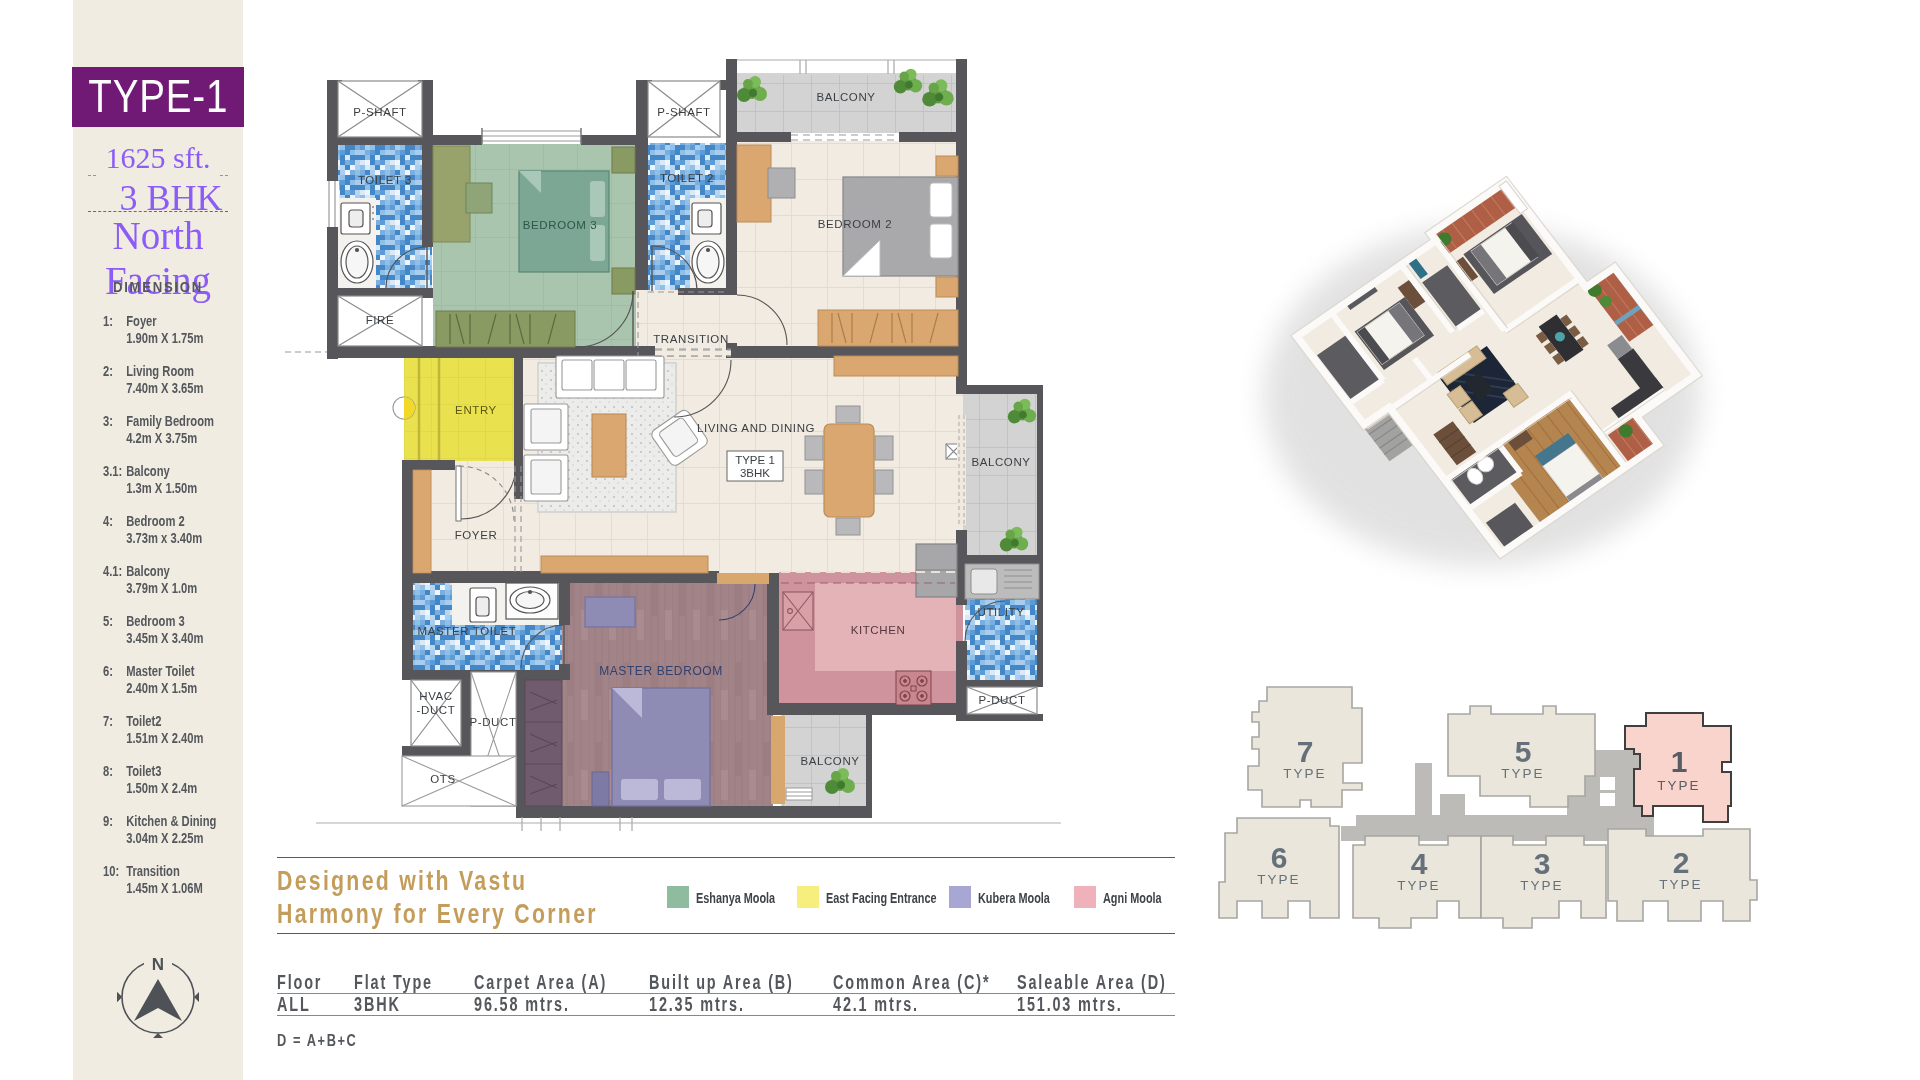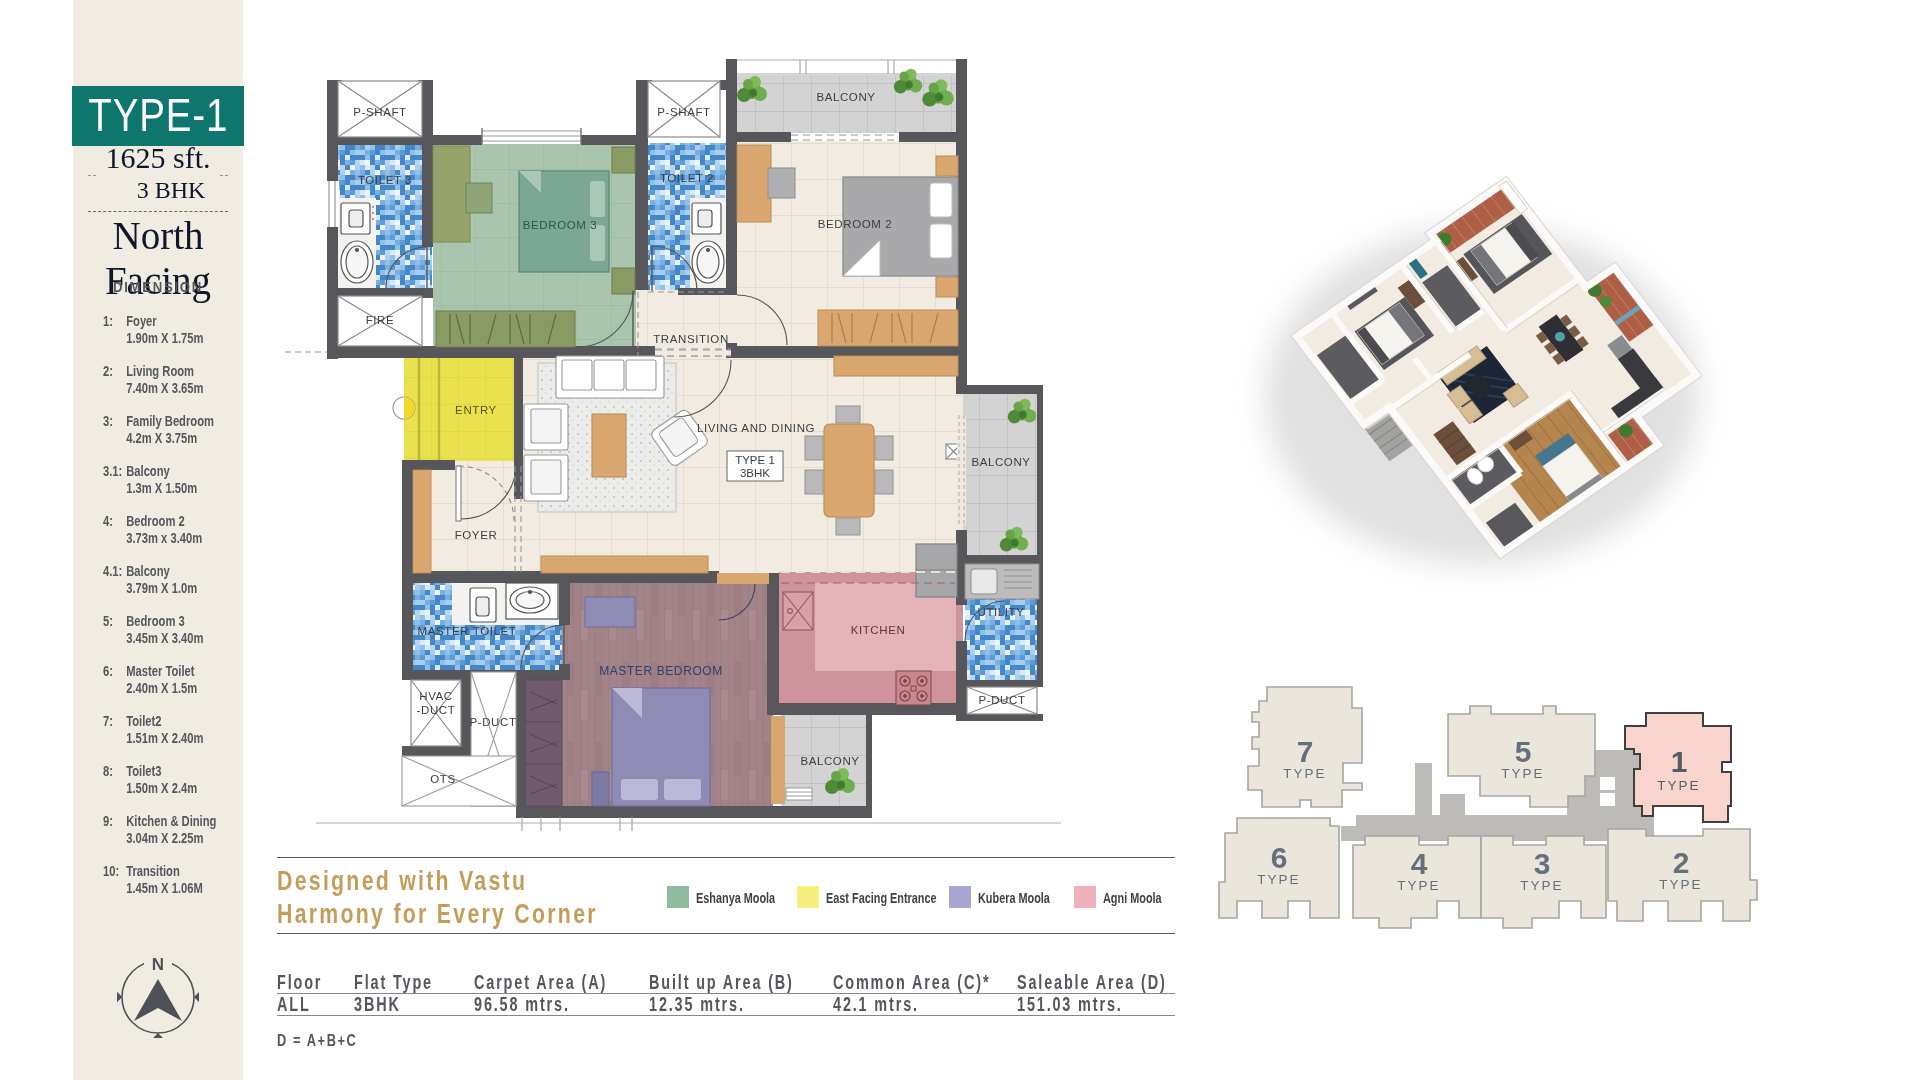--- a/index.html
+++ b/index.html
@@ -1,26 +1,26 @@
 <!DOCTYPE html>
 <html><head>
 <meta charset="utf-8">
 <style>
   html,body{margin:0;padding:0;width:1920px;height:1080px;background:#ffffff;overflow:hidden;}
   *{box-sizing:border-box;}
   body{font-family:"Liberation Sans",sans-serif;}
   .abs{position:absolute;}
   
   #sidebar{position:absolute;left:73px;top:0;width:170px;height:1080px;background:#f1ece1;}
-  #typebox{position:absolute;left:-1px;top:86px;width:172px;height:60px;background:#0f766e;color:#fcfcfc;
+  #typebox{position:absolute;left:-1px;top:67px;width:172px;height:60px;background:#701a75;color:#fcfcfc;
     text-align:center;font-size:47px;line-height:58px;white-space:nowrap;}
   #typebox span{display:inline-block;transform:scaleX(0.82);transform-origin:center;letter-spacing:1px;}
-  .ser{font-family:"Liberation Serif",serif;color:#0f172a;text-align:center;}
+  .ser{font-family:"Liberation Serif",serif;color:#8b5cf6;text-align:center;}
   #sft{position:absolute;left:0;top:141px;width:170px;font-size:30px;}
-  #bhk{position:absolute;left:0;top:177px;width:196px;font-size:24px;}
+  #bhk{position:absolute;left:0;top:177px;width:196px;font-size:36px;}
   #nf{position:absolute;left:0;top:213px;width:170px;font-size:39px;}
   .dash1{position:absolute;left:15px;top:175px;width:140px;border-top:1px dashed #9a958a;
     -webkit-mask-image:linear-gradient(90deg,#000 0 10px,transparent 10px calc(100% - 10px),#000 calc(100% - 10px));}
   .dash2{position:absolute;left:15px;top:211px;width:140px;border-top:1px dashed #6e6a62;}
   #dimtitle{position:absolute;left:0;top:278px;width:170px;text-align:center;font-size:15.5px;font-weight:bold;
     letter-spacing:2px;color:#54575c;transform:scaleX(.85);}
   .dim{position:absolute;left:30px;width:160px;color:#54575c;font-size:14px;font-weight:bold;line-height:17px;
     transform:scaleX(.8);transform-origin:left top;}
   .dim .n{position:absolute;left:0;top:0;}
   .dim .t{margin-left:29px;}

